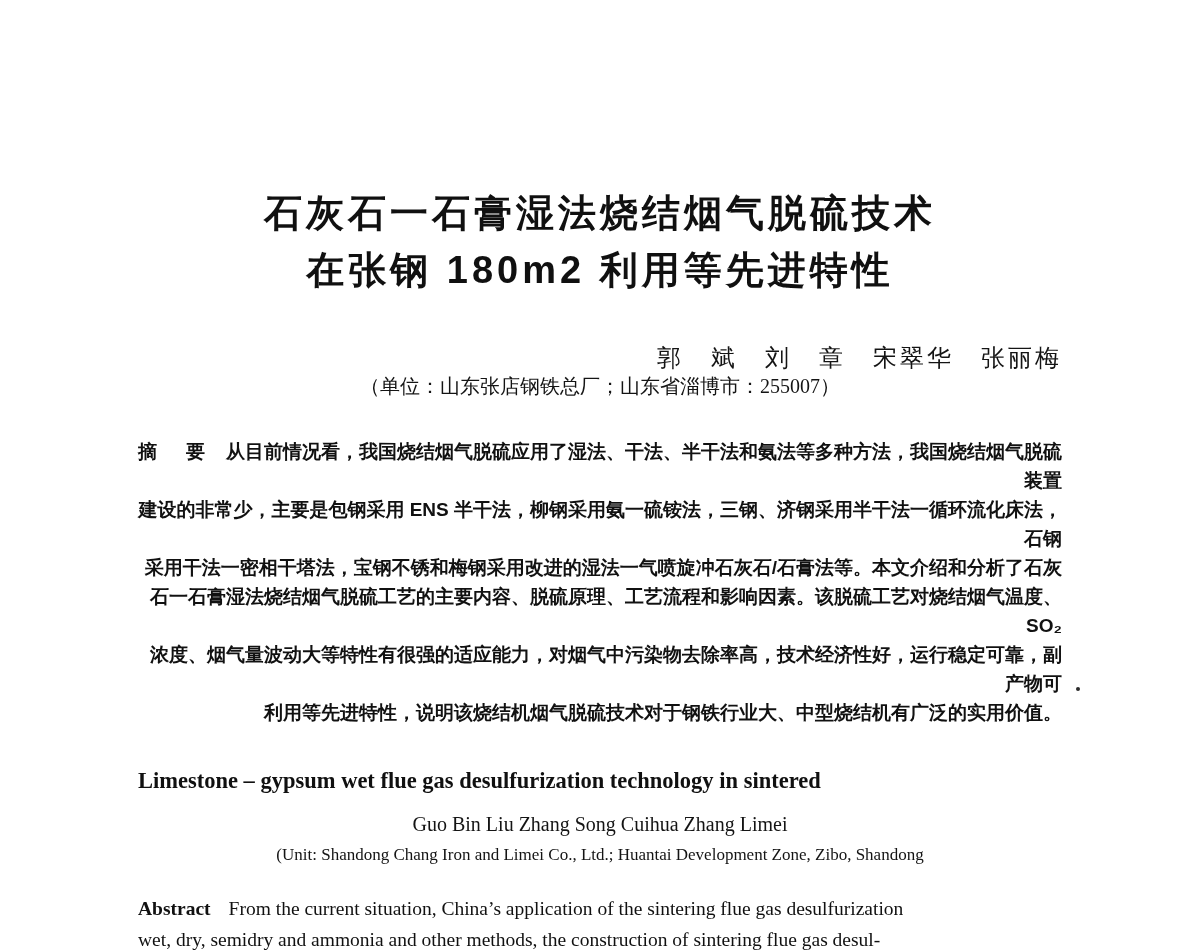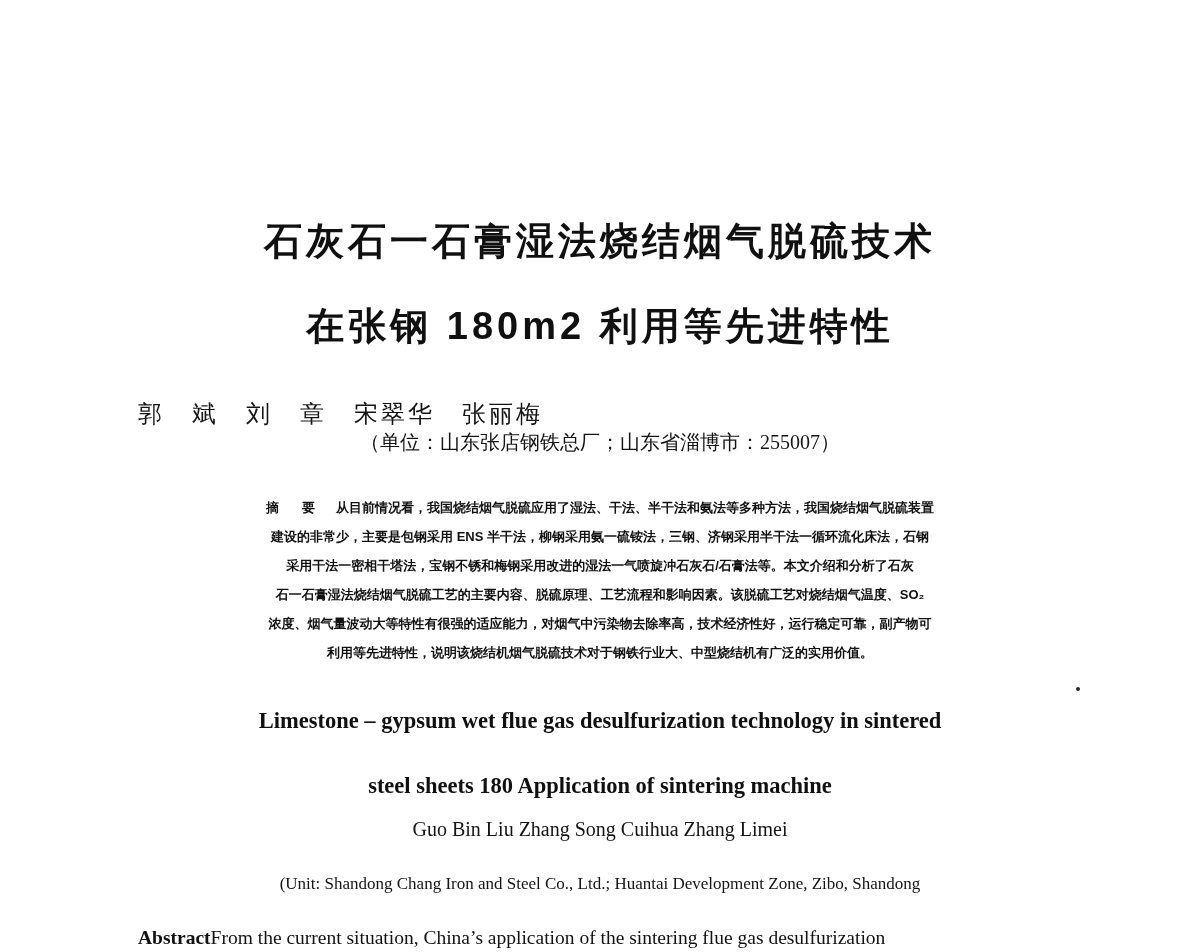--- a/index.html
+++ b/index.html
@@ -23,58 +23,58 @@
 
   .title-zh {
     font-family: "Liberation Sans", sans-serif;
     font-weight: bold;
     font-size: 38px;
     line-height: 57px;
     letter-spacing: 4px;
     text-align: center;
     color: #101010;
   }
-  .line { display: block; margin-top: 28px; }
+  .line { display: block; }
 
   .authors-zh {
     margin-top: 44px;
     font-size: 24px;
     line-height: 30px;
     letter-spacing: 3px;
-    text-align: left;
+    text-align: right;
   }
   .affiliation-zh {
     margin-top: 0;
     font-size: 20px;
     line-height: 26px;
     text-align: center;
   }
 
   .abstract-zh {
     margin-top: 38px;
     font-family: "Liberation Sans", sans-serif;
     font-weight: 600;
-    font-size: 13px;
+    font-size: 19px;
     line-height: 29px;
-    text-align: center;
+    text-align: right;
     color: #111111;
   }
   .abstract-label-zh {
     font-weight: bold;
     margin-right: 16px;
     letter-spacing: 5px;
   }
   .abstract-text { white-space: pre-line; }
 
   .title-en {
     margin-top: 35px;
     font-size: 22.5px;
     font-weight: bold;
     line-height: 37px;
-    text-align: center;
+    text-align: left;
     color: #101010;
   }
 
   .authors-en {
     margin-top: 12px;
     font-size: 20px;
     line-height: 26px;
     text-align: center;
   }
   .affiliation-en {
@@ -86,20 +86,21 @@
 
   .abstract-en {
     margin-top: 24px;
     font-size: 19.5px;
     line-height: 31px;
     text-align: left;
     color: #111111;
   }
   .abstract-label-en {
     font-weight: bold;
+    margin-right: 18px;
   }
 
   .scan-dot {
     position: absolute;
     left: 1076px;
     top: 687px;
     width: 4px;
     height: 4px;
     border-radius: 50%;
     background: #2a2a2a;
@@ -123,27 +124,26 @@
     <span class="abstract-label-zh">摘　要</span><span class="abstract-text">从目前情况看，我国烧结烟气脱硫应用了湿法、干法、半干法和氨法等多种方法，我国烧结烟气脱硫装置
 建设的非常少，主要是包钢采用 ENS 半干法，柳钢采用氨一硫铵法，三钢、济钢采用半干法一循环流化床法，石钢
 采用干法一密相干塔法，宝钢不锈和梅钢采用改进的湿法一气喷旋冲石灰石/石膏法等。本文介绍和分析了石灰
 石一石膏湿法烧结烟气脱硫工艺的主要内容、脱硫原理、工艺流程和影响因素。该脱硫工艺对烧结烟气温度、SO₂
 浓度、烟气量波动大等特性有很强的适应能力，对烟气中污染物去除率高，技术经济性好，运行稳定可靠，副产物可
 利用等先进特性，说明该烧结机烟气脱硫技术对于钢铁行业大、中型烧结机有广泛的实用价值。</span>
   </p>
 
   <h2 class="title-en">
     <span class="line">Limestone – gypsum wet flue gas desulfurization technology in sintered</span>
-    <span class="line">steel sheets 180 Application of sintering machine</span>
   </h2>
 
   <div class="authors-en">Guo Bin Liu Zhang Song Cuihua Zhang Limei</div>
 
   <div class="affiliation-en">
-    <span class="line">(Unit: Shandong Chang Iron and Steel Co., Ltd.; Huantai Development Zone, Zibo, Shandong</span>
+    <span class="line">(Unit: Shandong Chang Iron and Limei Co., Ltd.; Huantai Development Zone, Zibo, Shandong</span>
   </div>
 
   <p class="abstract-en">
     <span class="abstract-label-en">Abstract</span><span class="abstract-text">From the current situation, China’s application of the sintering flue gas desulfurization
 wet, dry, semidry and ammonia and other methods, the construction of sintering flue gas desul-
 furization equipment very little, mainly clad with ENS semi–dry, Liuzhou Iron and Steel ammo-</span>
   </p>
 
 </div>
 

